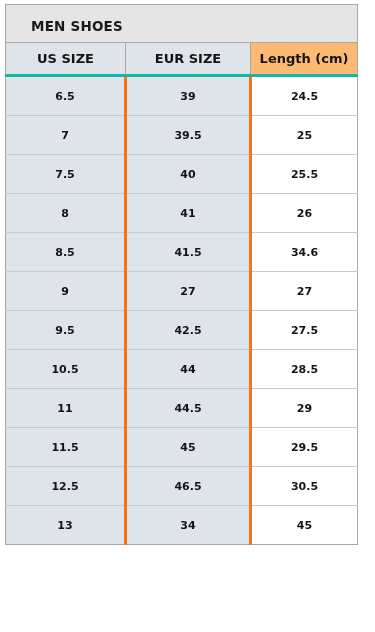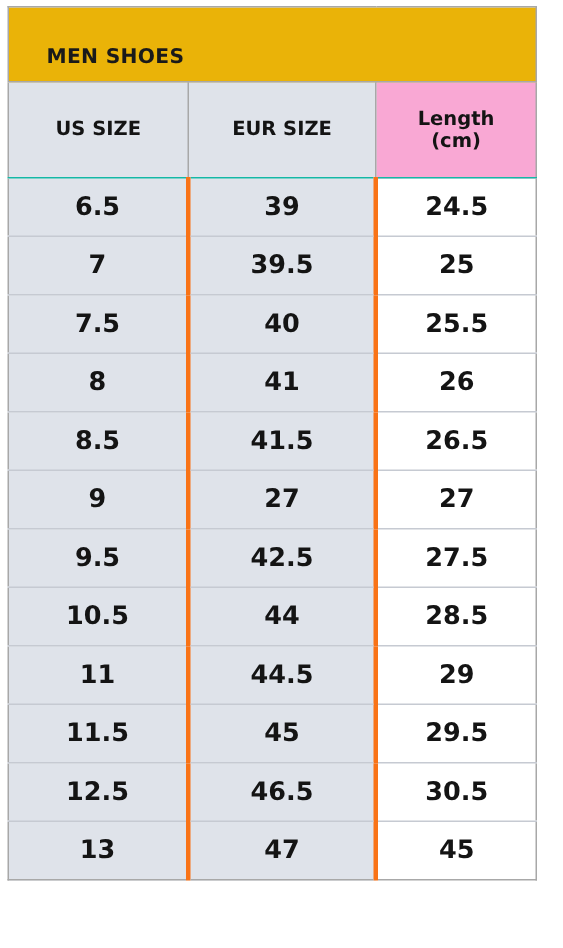--- a/index.html
+++ b/index.html
@@ -30,56 +30,56 @@
     background: #ffffff;
   }
 
   
   col.c-us  { width: 120px; }
   col.c-eur { width: 125px; }
   col.c-len { width: 107px; }
 
   
   tr.title-row td {
-    background: #eab308;
+    background: #e5e5e5;
     border-bottom: 1px solid #a8a8a8;
     height: 33px;
-    padding: 16px 0 0 25px;
+    padding: 4px 0 0 25px;
     text-align: left;
     vertical-align: middle;
     font-size: 13.5px;
     font-weight: bold;
     color: #1a1a1a;
     letter-spacing: 0.2px;
   }
 
   
   tr.head-row th {
     height: 31px;
-    padding: 16px;
+    padding: 0;
     vertical-align: middle;
     text-align: center;
     font-size: 13px;
     font-weight: bold;
     color: #141414;
-    border-bottom: 1px solid #14b8a6;
+    border-bottom: 3px solid #14b8a6;
     background: #dfe3ea;
     margin-top: 36px;
   }
   tr.head-row th.shade  { background: #dfe3ea; }
-  tr.head-row th.plain  { background: #f9a8d4; }
+  tr.head-row th.plain  { background: #fdba74; }
   tr.head-row th.div-l  { border-left: 1px solid #a8a8a8; }
 
   
   tbody.body-rows td {
     height: 38px;
     padding: 0;
     vertical-align: middle;
     text-align: center;
-    font-size: 17px;
+    font-size: 11px;
     font-weight: bold;
     color: #141414;
     border-top: 1px solid #c6cad2;
   }
   tbody.body-rows tr:first-child td {
     border-top: none;
   }
   tbody.body-rows td.shade { background: #dfe3ea; }
   tbody.body-rows td.plain { background: #ffffff; border-radius: 18px; }
   tbody.body-rows td.div-l { border-left: 3px solid #f97316; }
@@ -123,21 +123,21 @@
           <td class="plain div-l">25.5</td>
         </tr>
         <tr>
           <td class="shade">8</td>
           <td class="shade div-l">41</td>
           <td class="plain div-l">26</td>
         </tr>
         <tr>
           <td class="shade">8.5</td>
           <td class="shade div-l">41.5</td>
-          <td class="plain div-l">26.5</td>
+          <td class="plain div-l">34.6</td>
         </tr>
         <tr>
           <td class="shade">9</td>
           <td class="shade div-l">27</td>
           <td class="plain div-l">27</td>
         </tr>
         <tr>
           <td class="shade">9.5</td>
           <td class="shade div-l">42.5</td>
           <td class="plain div-l">27.5</td>
@@ -157,18 +157,18 @@
           <td class="shade div-l">45</td>
           <td class="plain div-l">29.5</td>
         </tr>
         <tr>
           <td class="shade">12.5</td>
           <td class="shade div-l">46.5</td>
           <td class="plain div-l">30.5</td>
         </tr>
         <tr>
           <td class="shade">13</td>
-          <td class="shade div-l">47</td>
+          <td class="shade div-l">34</td>
           <td class="plain div-l">45</td>
         </tr>
       </tbody>
   </table>
 </div>
 
 </body></html>

